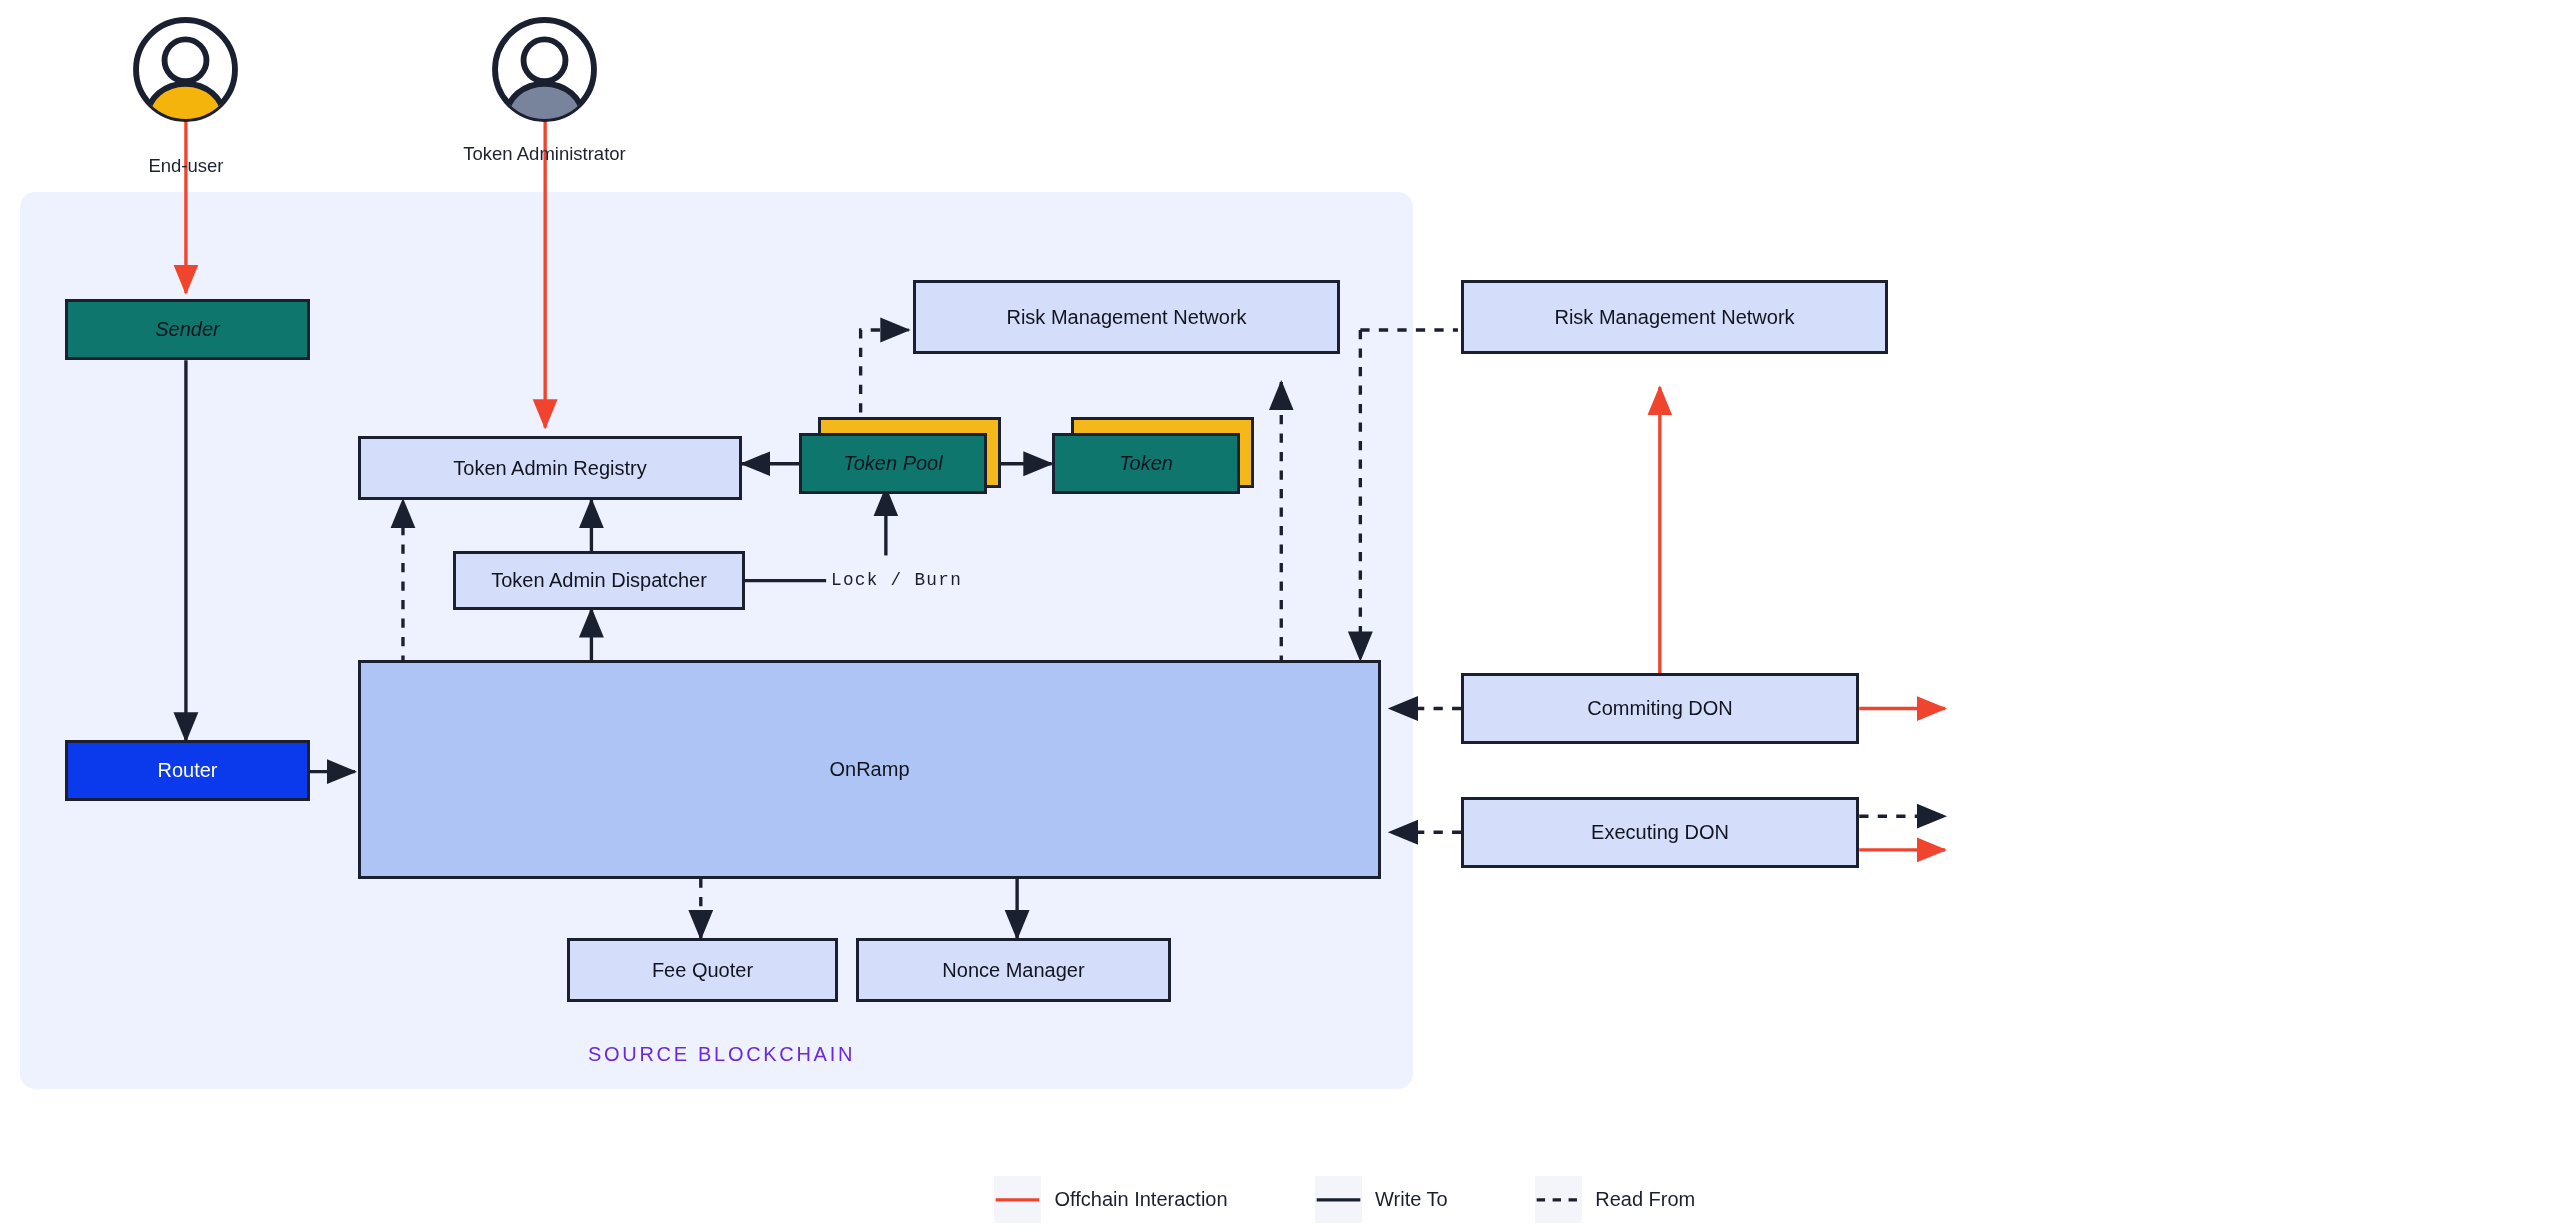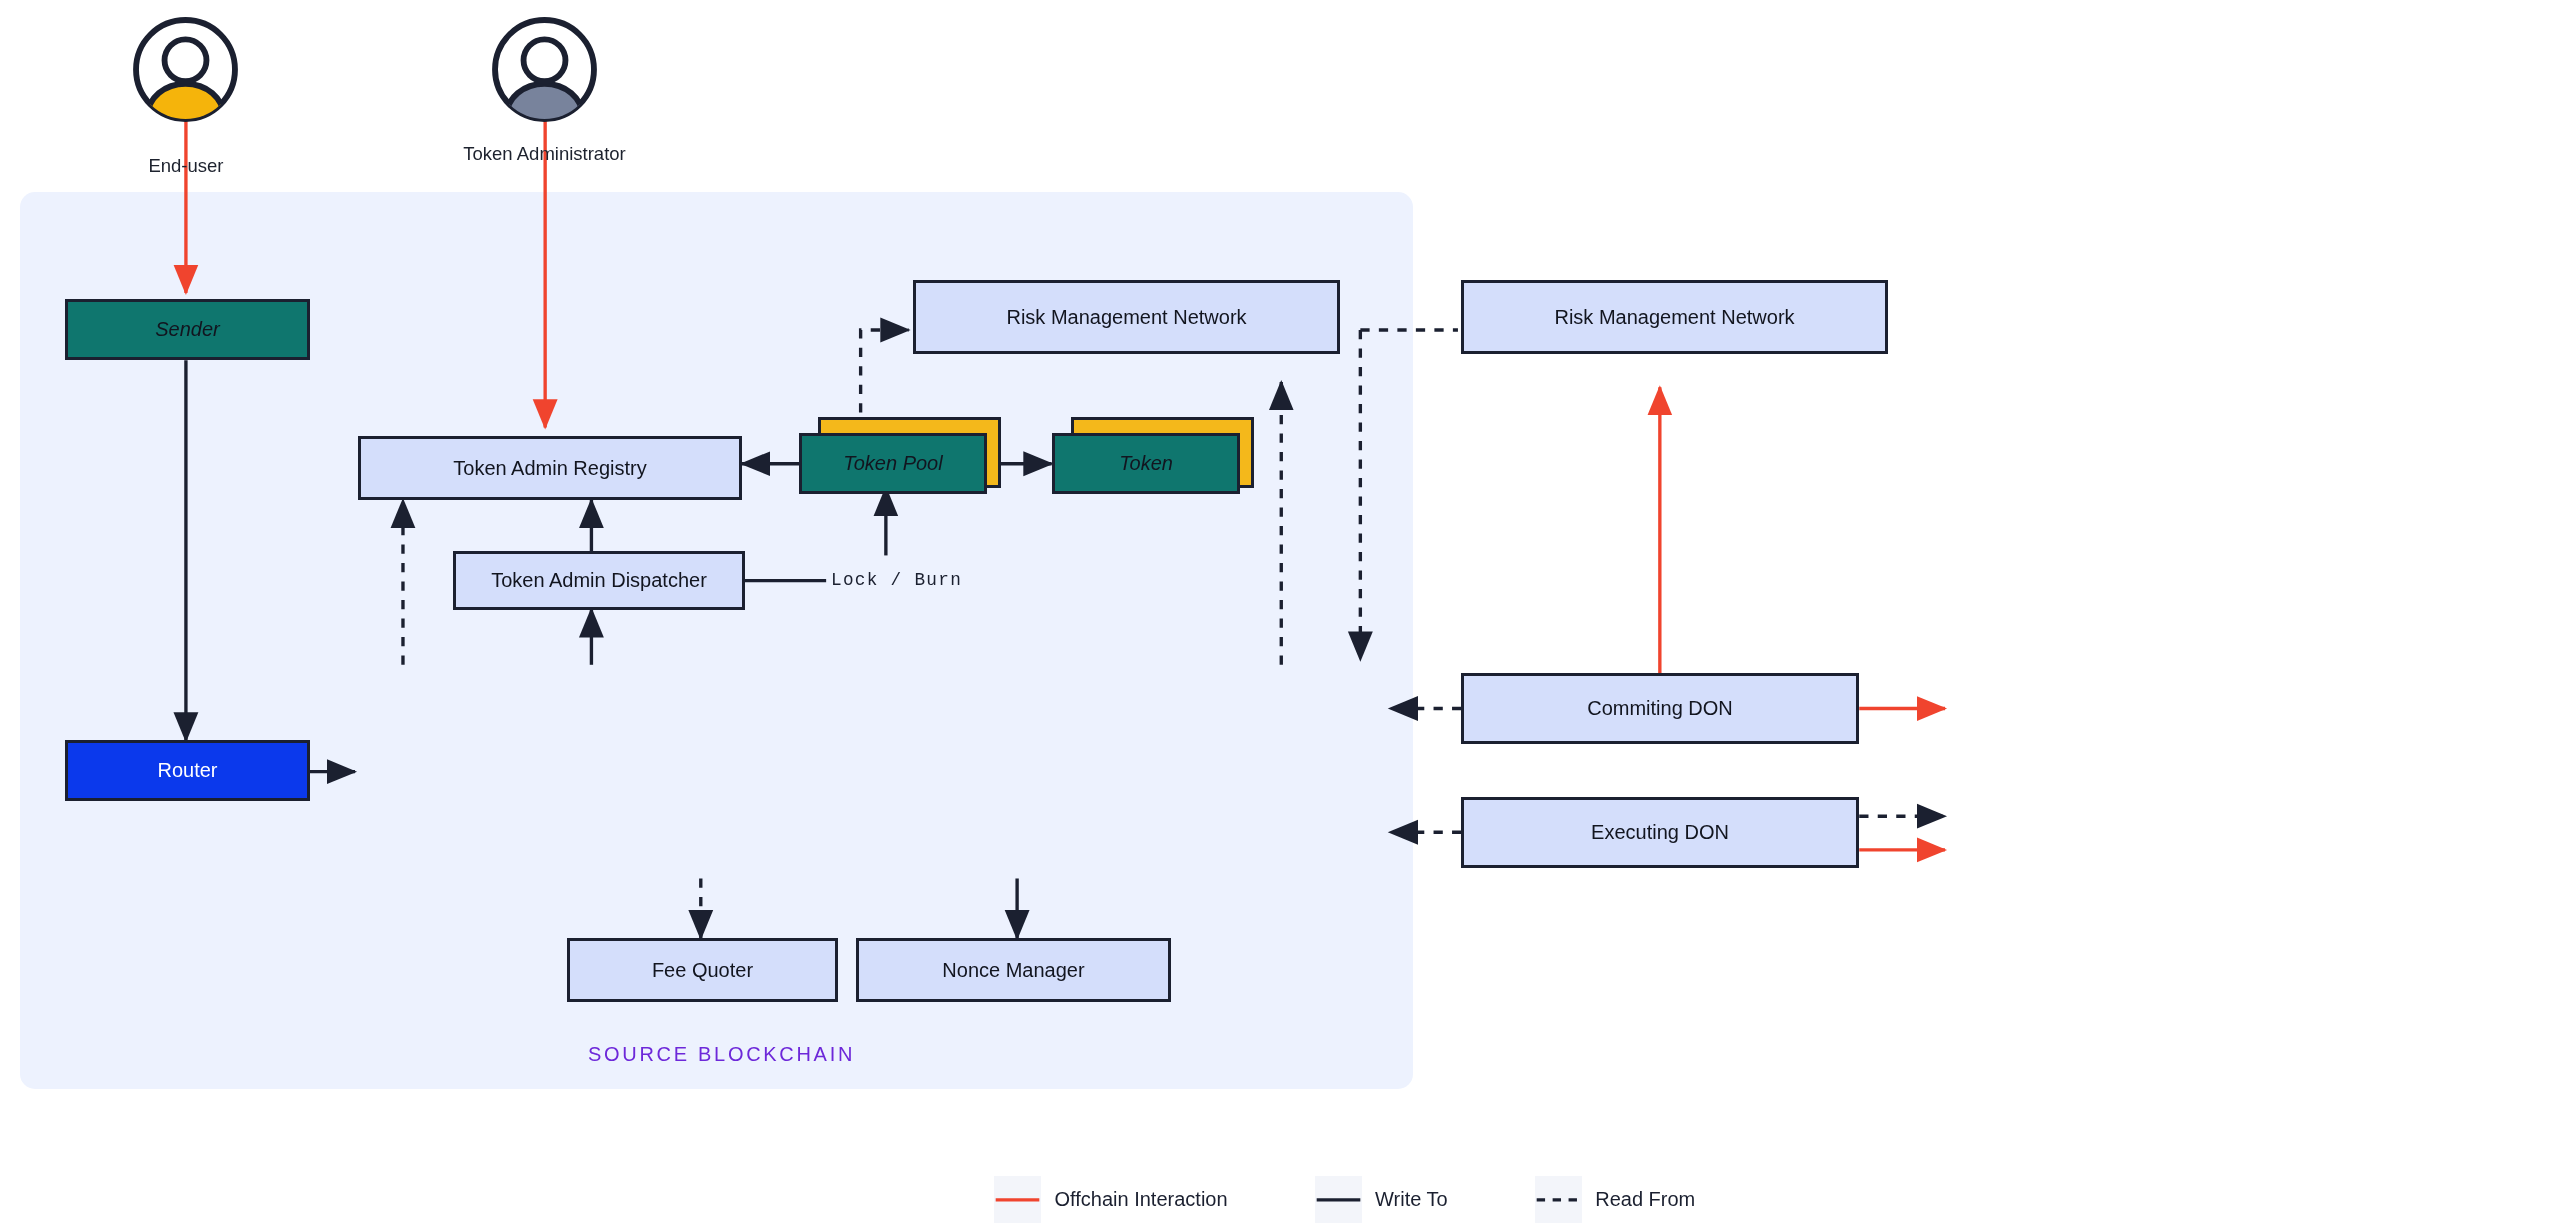--- a/index.html
+++ b/index.html
@@ -183,20 +183,23 @@
   </div>
 
   <div class="edge-label" style="left:831px;top:570px;">
     <span>Lock / Burn</span>
   </div>
 
   <div class="node blue-l" style="left:913px;top:280px;width:427px;height:74px;font-size:20px;">
     <span>Risk Management Network</span>
   </div>
 
+  <div class="node blue-m" style="left:358px;top:660px;width:1023px;height:219px;font-size:20px;">
+    <span>OnRamp</span>
+  </div>
 
   <div class="node blue-l" style="left:567px;top:938px;width:271px;height:64px;font-size:20px;">
     <span>Fee Quoter</span>
   </div>
 
   <div class="node blue-l" style="left:856px;top:938px;width:315px;height:64px;font-size:20px;">
     <span>Nonce Manager</span>
   </div>
 
   <div class="zone-label" style="left:588px;top:1043px;">SOURCE BLOCKCHAIN</div>

